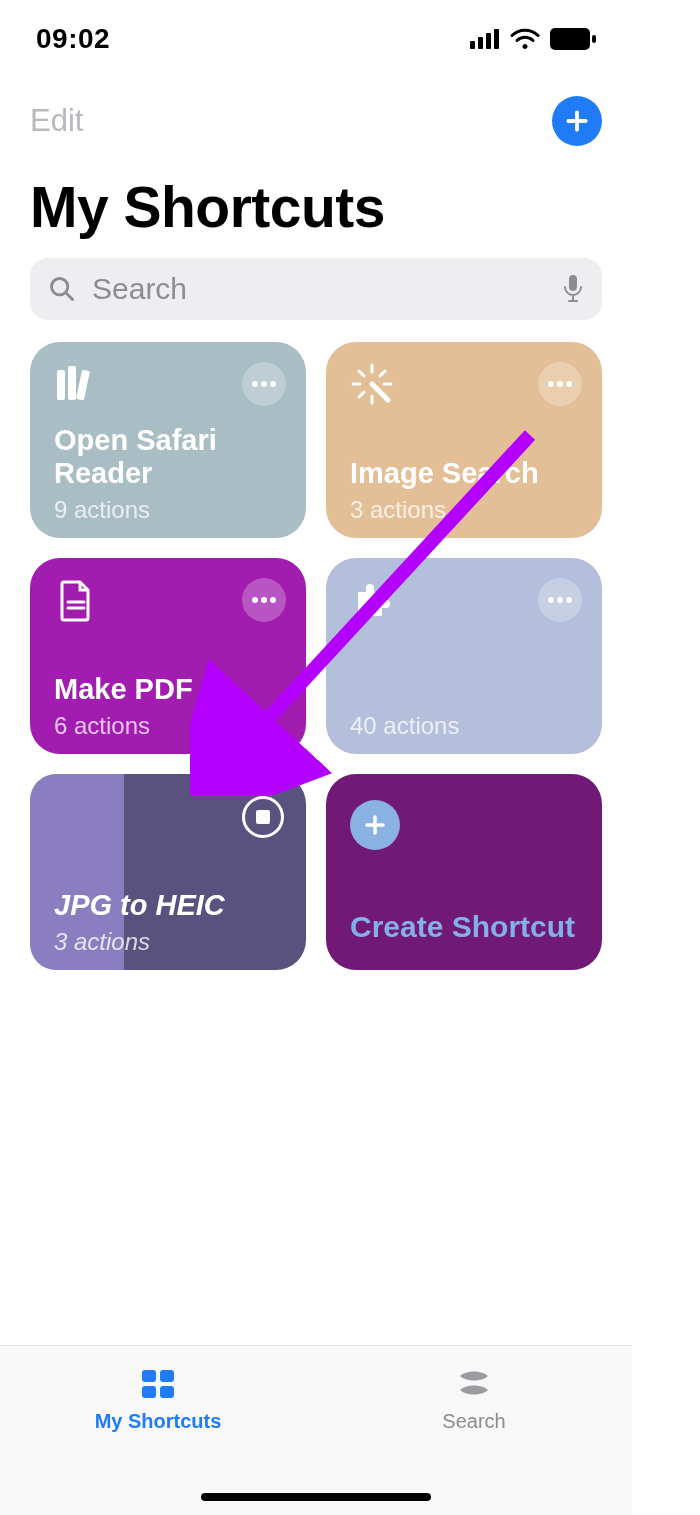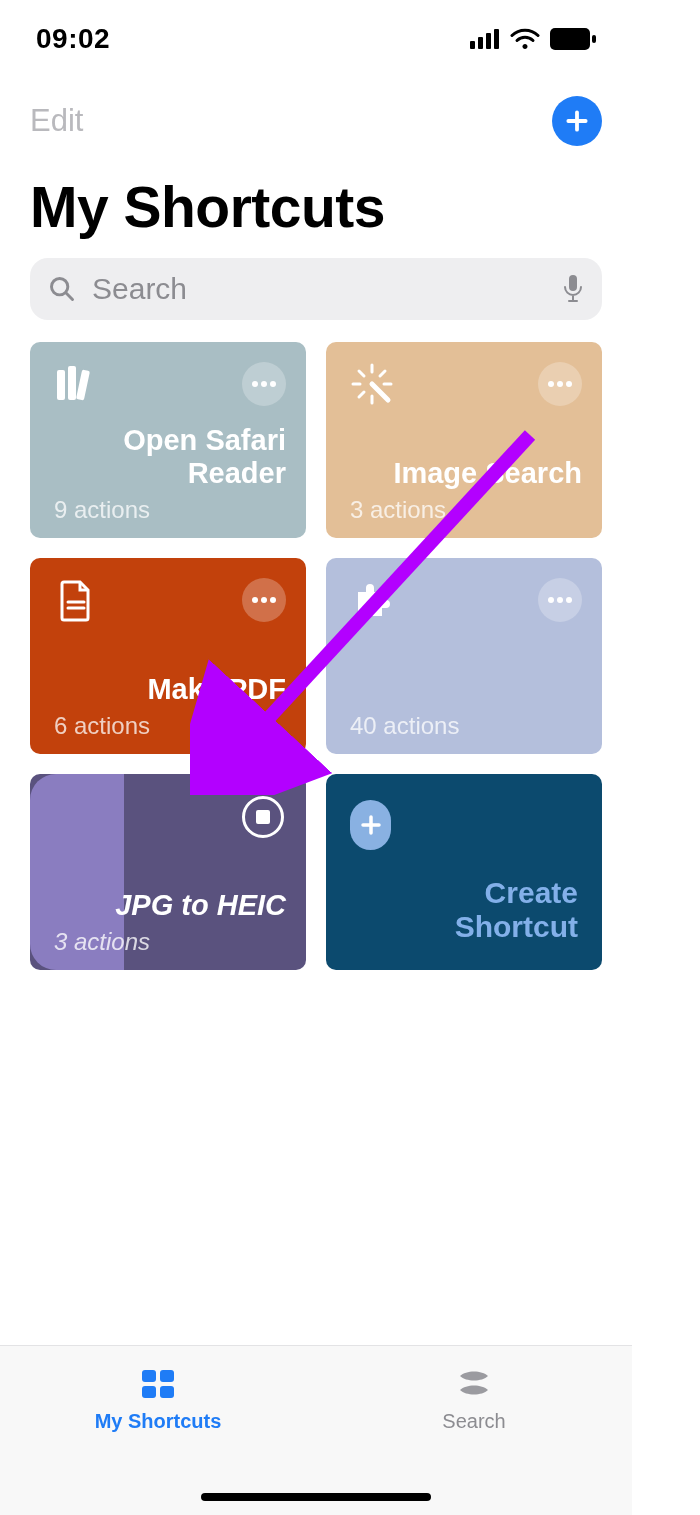--- a/index.html
+++ b/index.html
@@ -20,38 +20,38 @@
   
   .page-title { font-size: 57px; font-weight: 700; padding: 28px 30px 18px 30px; letter-spacing: -0.5px; }
 
   
   .search { margin: 0 30px; background: #eeeef0; border-radius: 18px; height: 62px; display:flex; align-items:center; padding: 0 18px; gap: 16px; }
   .search input { border:none; outline:none; background:transparent; font-size: 30px; color:#000; flex:1; }
   .search input::placeholder { color:#8c8c91; }
 
   
   .grid { padding: 22px 30px 0 30px; display: grid; grid-template-columns: 1fr 1fr; gap: 20px; }
-  .tile { height: 196px; border-radius: 10px; padding: 22px 24px; position: relative; color:#fff; text-align:right; }
+  .tile { height: 196px; border-radius: 30px; padding: 22px 24px; position: relative; color:#fff; text-align:left; }
   .tile .label { font-size: 29px; font-weight: 600; position:absolute; left:24px; bottom:48px; right:20px; }
   .tile .sub { font-size: 24px; opacity: 0.75; position:absolute; left:24px; bottom:14px; }
   .tile .more { position:absolute; top:20px; right:20px; width:44px; height:44px; border-radius:22px; background: rgba(255,255,255,0.25); display:flex; align-items:center; justify-content:center; }
   .tile .more svg { width:26px; height:6px; }
   .tile .topicon { position:absolute; top:20px; left:24px; }
   .tile .topicon svg { width:44px; height:44px; }
 
   
   .tile-purple { background: #5a527e; font-style: italic; }
   .tile-purple .lighter { position:absolute; left:0; top:0; bottom:0; width:34%; background:#8a7dc0; border-radius:26px 0 0 26px; }
   .stop-badge { position:absolute; top:22px; right:22px; width:42px; height:42px; border:3px solid #fff; border-radius:50%; display:flex; align-items:center; justify-content:center; }
   .stop-badge::after { content:""; width:14px; height:14px; background:#fff; border-radius:2px; }
   .tile-purple .label, .tile-purple .sub { z-index:1; color:#fff; }
   .tile-purple .sub { opacity: 0.78; }
 
   
-  .tile-create { background:#0c4a6e; color:#89b1e2; display:flex; flex-direction:row; padding:26px 24px; }
+  .tile-create { background:#701a75; color:#89b1e2; display:flex; flex-direction:column; padding:26px 24px; }
   .tile-create .plus-sm { width:50px; height:50px; border-radius:25px; background:#89b1e2; display:flex; align-items:center; justify-content:center; }
   .tile-create .plus-sm svg { width:24px; height:24px; }
   .tile-create .clabel { margin-top:auto; font-size:30px; font-weight:600; color:#83b0e9; }
 
   
   .tab-bar { position:absolute; left:0; right:0; bottom:0; height:170px; background:#f8f8f8; border-top:1px solid #e3e3e5; display:flex; }
   .tab { flex:1; display:flex; flex-direction:column; align-items:center; padding-top:18px; gap:6px; }
   .tab span { font-size:20px; font-weight:500; }
   .tab.active span { color:#1f7cf6; font-weight:600; }
   .tab.inactive span { color:#8c8c91; }
@@ -143,21 +143,21 @@
           <svg viewBox="0 0 26 6">
             <circle cx="4" cy="3" r="3" fill="#fff"></circle>
             <circle cx="13" cy="3" r="3" fill="#fff"></circle>
             <circle cx="22" cy="3" r="3" fill="#fff"></circle>
           </svg>
         </div>
       <div class="label">Image Search</div>
       <div class="sub">3 actions</div>
     </div>
 
-    <div class="tile" style="background:#c2410c">
+    <div class="tile" style="background:#a21caf">
       <div class="topicon">
         <svg viewBox="0 0 44 44">
             <path d="M10 4h16l8 8v28a2 2 0 0 1-2 2H10a2 2 0 0 1-2-2V6a2 2 0 0 1 2-2z" fill="none" stroke="#fff" stroke-width="3"></path>
             <path d="M26 4v8h8" fill="none" stroke="#fff" stroke-width="3"></path>
             <path d="M14 24h16M14 30h16" stroke="#fff" stroke-width="3" stroke-linecap="round"></path>
           </svg>
       </div>
       <div class="more">
           <svg viewBox="0 0 26 6">
             <circle cx="4" cy="3" r="3" fill="#fff"></circle>

